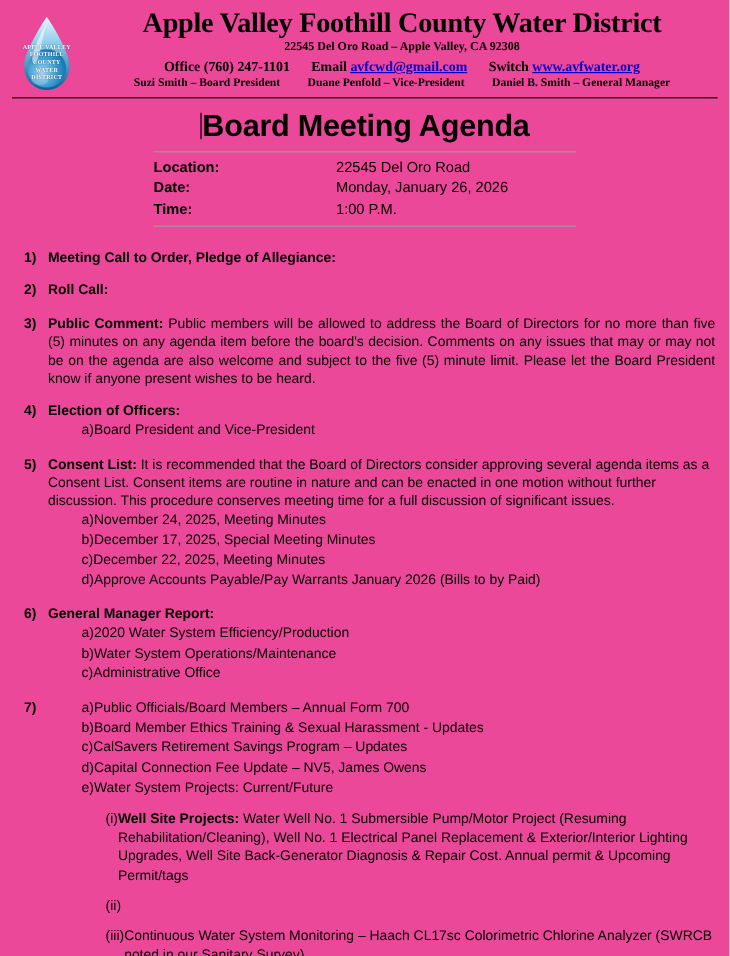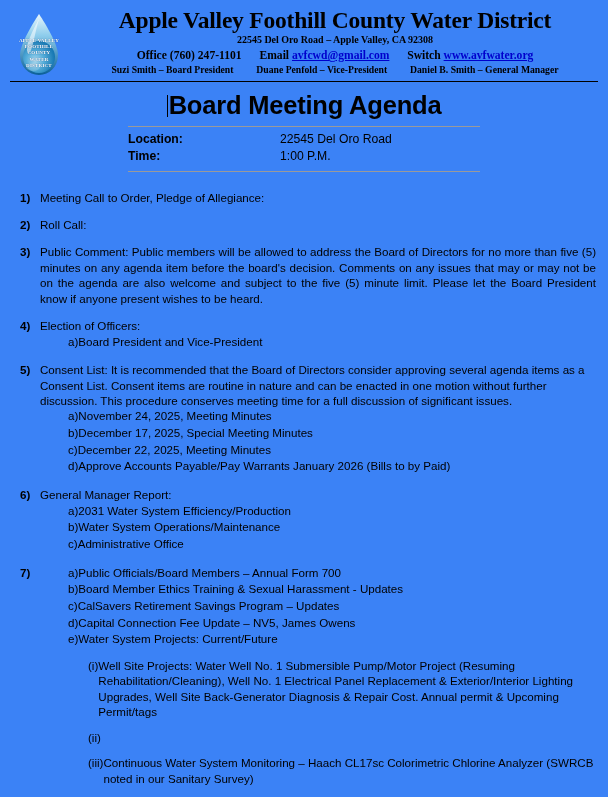--- a/index.html
+++ b/index.html
@@ -12,21 +12,21 @@
     height: 797px;
     font-family: "Liberation Sans", sans-serif;
     color: #000000;
     overflow: hidden;
   }
 
   .page {
     position: relative;
     width: 608px;
     height: 797px;
-    background: #3b82f6;
+    background: #ec4899;
   }
 
   
   .letterhead {
     position: relative;
     padding: 8px 6px 0 6px;
   }
   .lh-row {
     display: flex;
     align-items: flex-start;
@@ -166,21 +166,21 @@
     font-weight: bold;
     text-align: left;
     padding-left: 6px;
     box-sizing: border-box;
   }
   .item-body {
     flex: 1 1 auto;
     text-align: left;
   }
   .item-body.justify { text-align: justify; }
-  .lead { font-weight: normal; }
+  .lead { font-weight: bold; }
 
   .sublist {
     margin: 0;
     padding: 0;
     list-style: none;
   }
   .subitem {
     display: flex;
     font-size: 11.6px;
     line-height: 1.44;
@@ -272,20 +272,24 @@
 
   <div class="info-block">
     <hr class="rule-gray">
     <table class="info-table">
       <tbody>
         <tr>
           <td class="info-label">Location:</td>
           <td>22545 Del Oro Road</td>
         </tr>
         <tr>
+          <td class="info-label">Date:</td>
+          <td>Monday, January 26, 2026</td>
+        </tr>
+        <tr>
           <td class="info-label">Time:</td>
           <td>1:00 P.M.</td>
         </tr>
       </tbody>
     </table>
     <hr class="rule-gray bottom">
   </div>
 
   <div class="agenda">
 
@@ -348,21 +352,21 @@
       </div>
     </div>
 
     <div class="item">
       <div class="item-num">6)</div>
       <div class="item-body">
         <div><span class="lead">General Manager Report:</span><span></span></div>
         <ul class="sublist">
           <li class="subitem">
             <span class="sub-marker">a)</span>
-            <span class="sub-body">2031 Water System Efficiency/Production</span>
+            <span class="sub-body">2020 Water System Efficiency/Production</span>
           </li>
           <li class="subitem">
             <span class="sub-marker">b)</span>
             <span class="sub-body">Water System Operations/Maintenance</span>
           </li>
           <li class="subitem">
             <span class="sub-marker">c)</span>
             <span class="sub-body">Administrative Office</span>
           </li>
         </ul>

